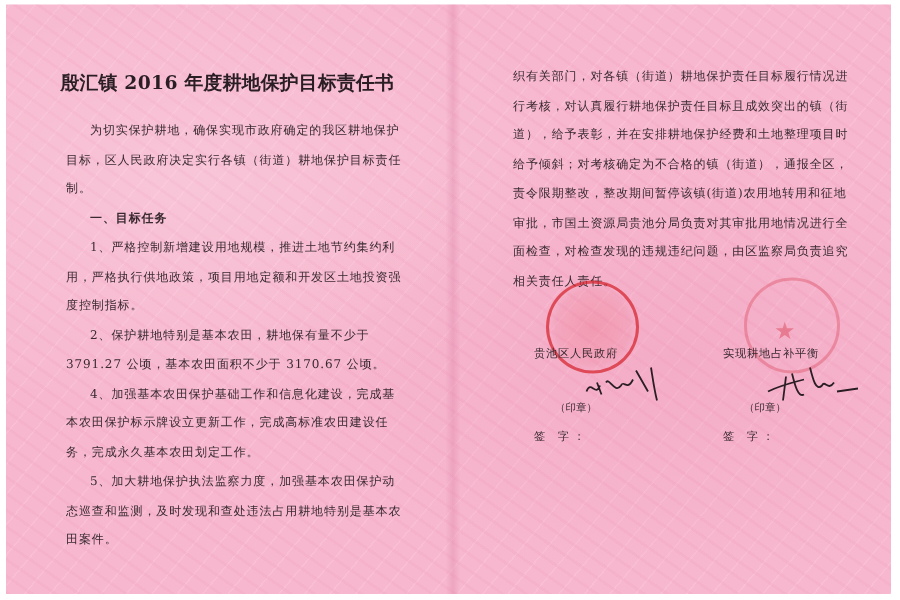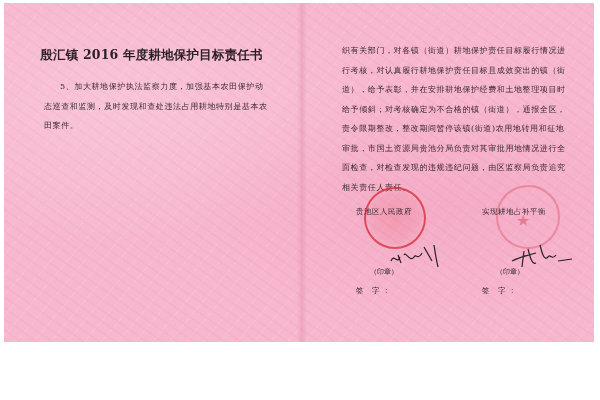--- a/index.html
+++ b/index.html
@@ -1,18 +1,18 @@
 <!DOCTYPE html>
 <html><head>
 <meta charset="utf-8">
 <style>
   html, body { margin:0; padding:0; }
   body { width:600px; height:400px; background:#ffffff; position:relative; overflow:hidden;
          font-family: "DejaVu Serif", "Liberation Serif", serif; }
-  .spread { position:absolute; left:4px; top:3px; width:590px; height:339px;
+  .spread { position:absolute; left:4px; top:3px; width:590px; height:393px;
             background:#f7b8cf;
             background-image:
               radial-gradient(ellipse at 20% 30%, rgba(255,255,255,0.18) 0, rgba(255,255,255,0) 40%),
               radial-gradient(ellipse at 75% 60%, rgba(230,120,160,0.18) 0, rgba(230,120,160,0) 45%),
               repeating-linear-gradient(35deg, rgba(240,150,185,0.18) 0 2px, rgba(0,0,0,0) 2px 9px),
               repeating-linear-gradient(-50deg, rgba(255,210,225,0.25) 0 1px, rgba(0,0,0,0) 1px 13px);
           }
   .gutter { position:absolute; left:293px; top:0; width:10px; height:100%;
             background:linear-gradient(90deg, rgba(220,130,165,0) 0, rgba(220,130,165,0.35) 50%, rgba(220,130,165,0) 100%); }
   .page { position:absolute; top:0; height:100%; color:#3a2a30; }
@@ -21,34 +21,39 @@
   .title { position:absolute; top:44px; left:0; width:100%; text-align:center;
            font-size:12.5px; font-weight:bold; color:#2a1e24; letter-spacing:0.2px; }
   .body-text { position:absolute; left:40px; width:226px; font-size:8px; line-height:19.5px; letter-spacing:0.6px; }
   .para { text-indent:16px; margin:0; }
   .heading { text-indent:16px; margin:0; font-weight:bold; font-family:"DejaVu Sans", sans-serif; font-size:8px; }
   .right .body-text { left:38px; width:228px; }
   .stamp { position:absolute; border-radius:50%; border:2px solid rgba(215,40,50,0.75);
            background:radial-gradient(circle, rgba(230,60,70,0.18) 0, rgba(230,60,70,0.08) 60%, rgba(0,0,0,0) 70%); }
   .stamp-faint { border-color:rgba(215,60,80,0.35); background:none; }
   .star { position:absolute; color:rgba(215,60,80,0.45); font-size:16px; }
-  .party { position:absolute; font-size:7.5px; letter-spacing:0.5px; color:#3a2a30; }
+  .party { position:absolute; font-size:7.5px; letter-spacing:0.5px; color:#3a2a30;margin-top:24px; }
   .seal-label { position:absolute; font-size:7px; color:#3a2a30;margin-top:44px; }
   .sign-label { position:absolute; font-size:7.5px; letter-spacing:3px; color:#3a2a30;margin-top:30px; }
   .signature { position:absolute; }
 </style>
 </head>
 <body>
 
 <div class="spread">
   <div class="gutter"></div>
 
   <div class="page left">
     <div class="title">殷汇镇 2016 年度耕地保护目标责任书</div>
     <div class="body-text" style="top:74px;">
+      <p class="para">为切实保护耕地，确保实现市政府确定的我区耕地保护目标，区人民政府决定实行各镇（街道）耕地保护目标责任制。</p>
+      <p class="heading">一、目标任务</p>
+      <p class="para">1、严格控制新增建设用地规模，推进土地节约集约利用，严格执行供地政策，项目用地定额和开发区土地投资强度控制指标。</p>
+      <p class="para">2、保护耕地特别是基本农田，耕地保有量不少于 3791.27 公顷，基本农田面积不少于 3170.67 公顷。</p>
+      <p class="para">4、加强基本农田保护基础工作和信息化建设，完成基本农田保护标示牌设立更新工作，完成高标准农田建设任务，完成永久基本农田划定工作。</p>
       <p class="para">5、加大耕地保护执法监察力度，加强基本农田保护动态巡查和监测，及时发现和查处违法占用耕地特别是基本农田案件。</p>
 
     </div>
   </div>
 
   <div class="page right">
     <div class="body-text" style="top:38px;">
       <p class="para" style="text-indent:0;">织有关部门，对各镇（街道）耕地保护责任目标履行情况进行考核，对认真履行耕地保护责任目标且成效突出的镇（街道），给予表彰，并在安排耕地保护经费和土地整理项目时给予倾斜；对考核确定为不合格的镇（街道），通报全区，责令限期整改，整改期间暂停该镇(街道)农用地转用和征地审批，市国土资源局贵池分局负责对其审批用地情况进行全面检查，对检查发现的违规违纪问题，由区监察局负责追究相关责任人责任。</p>
     </div>
 

